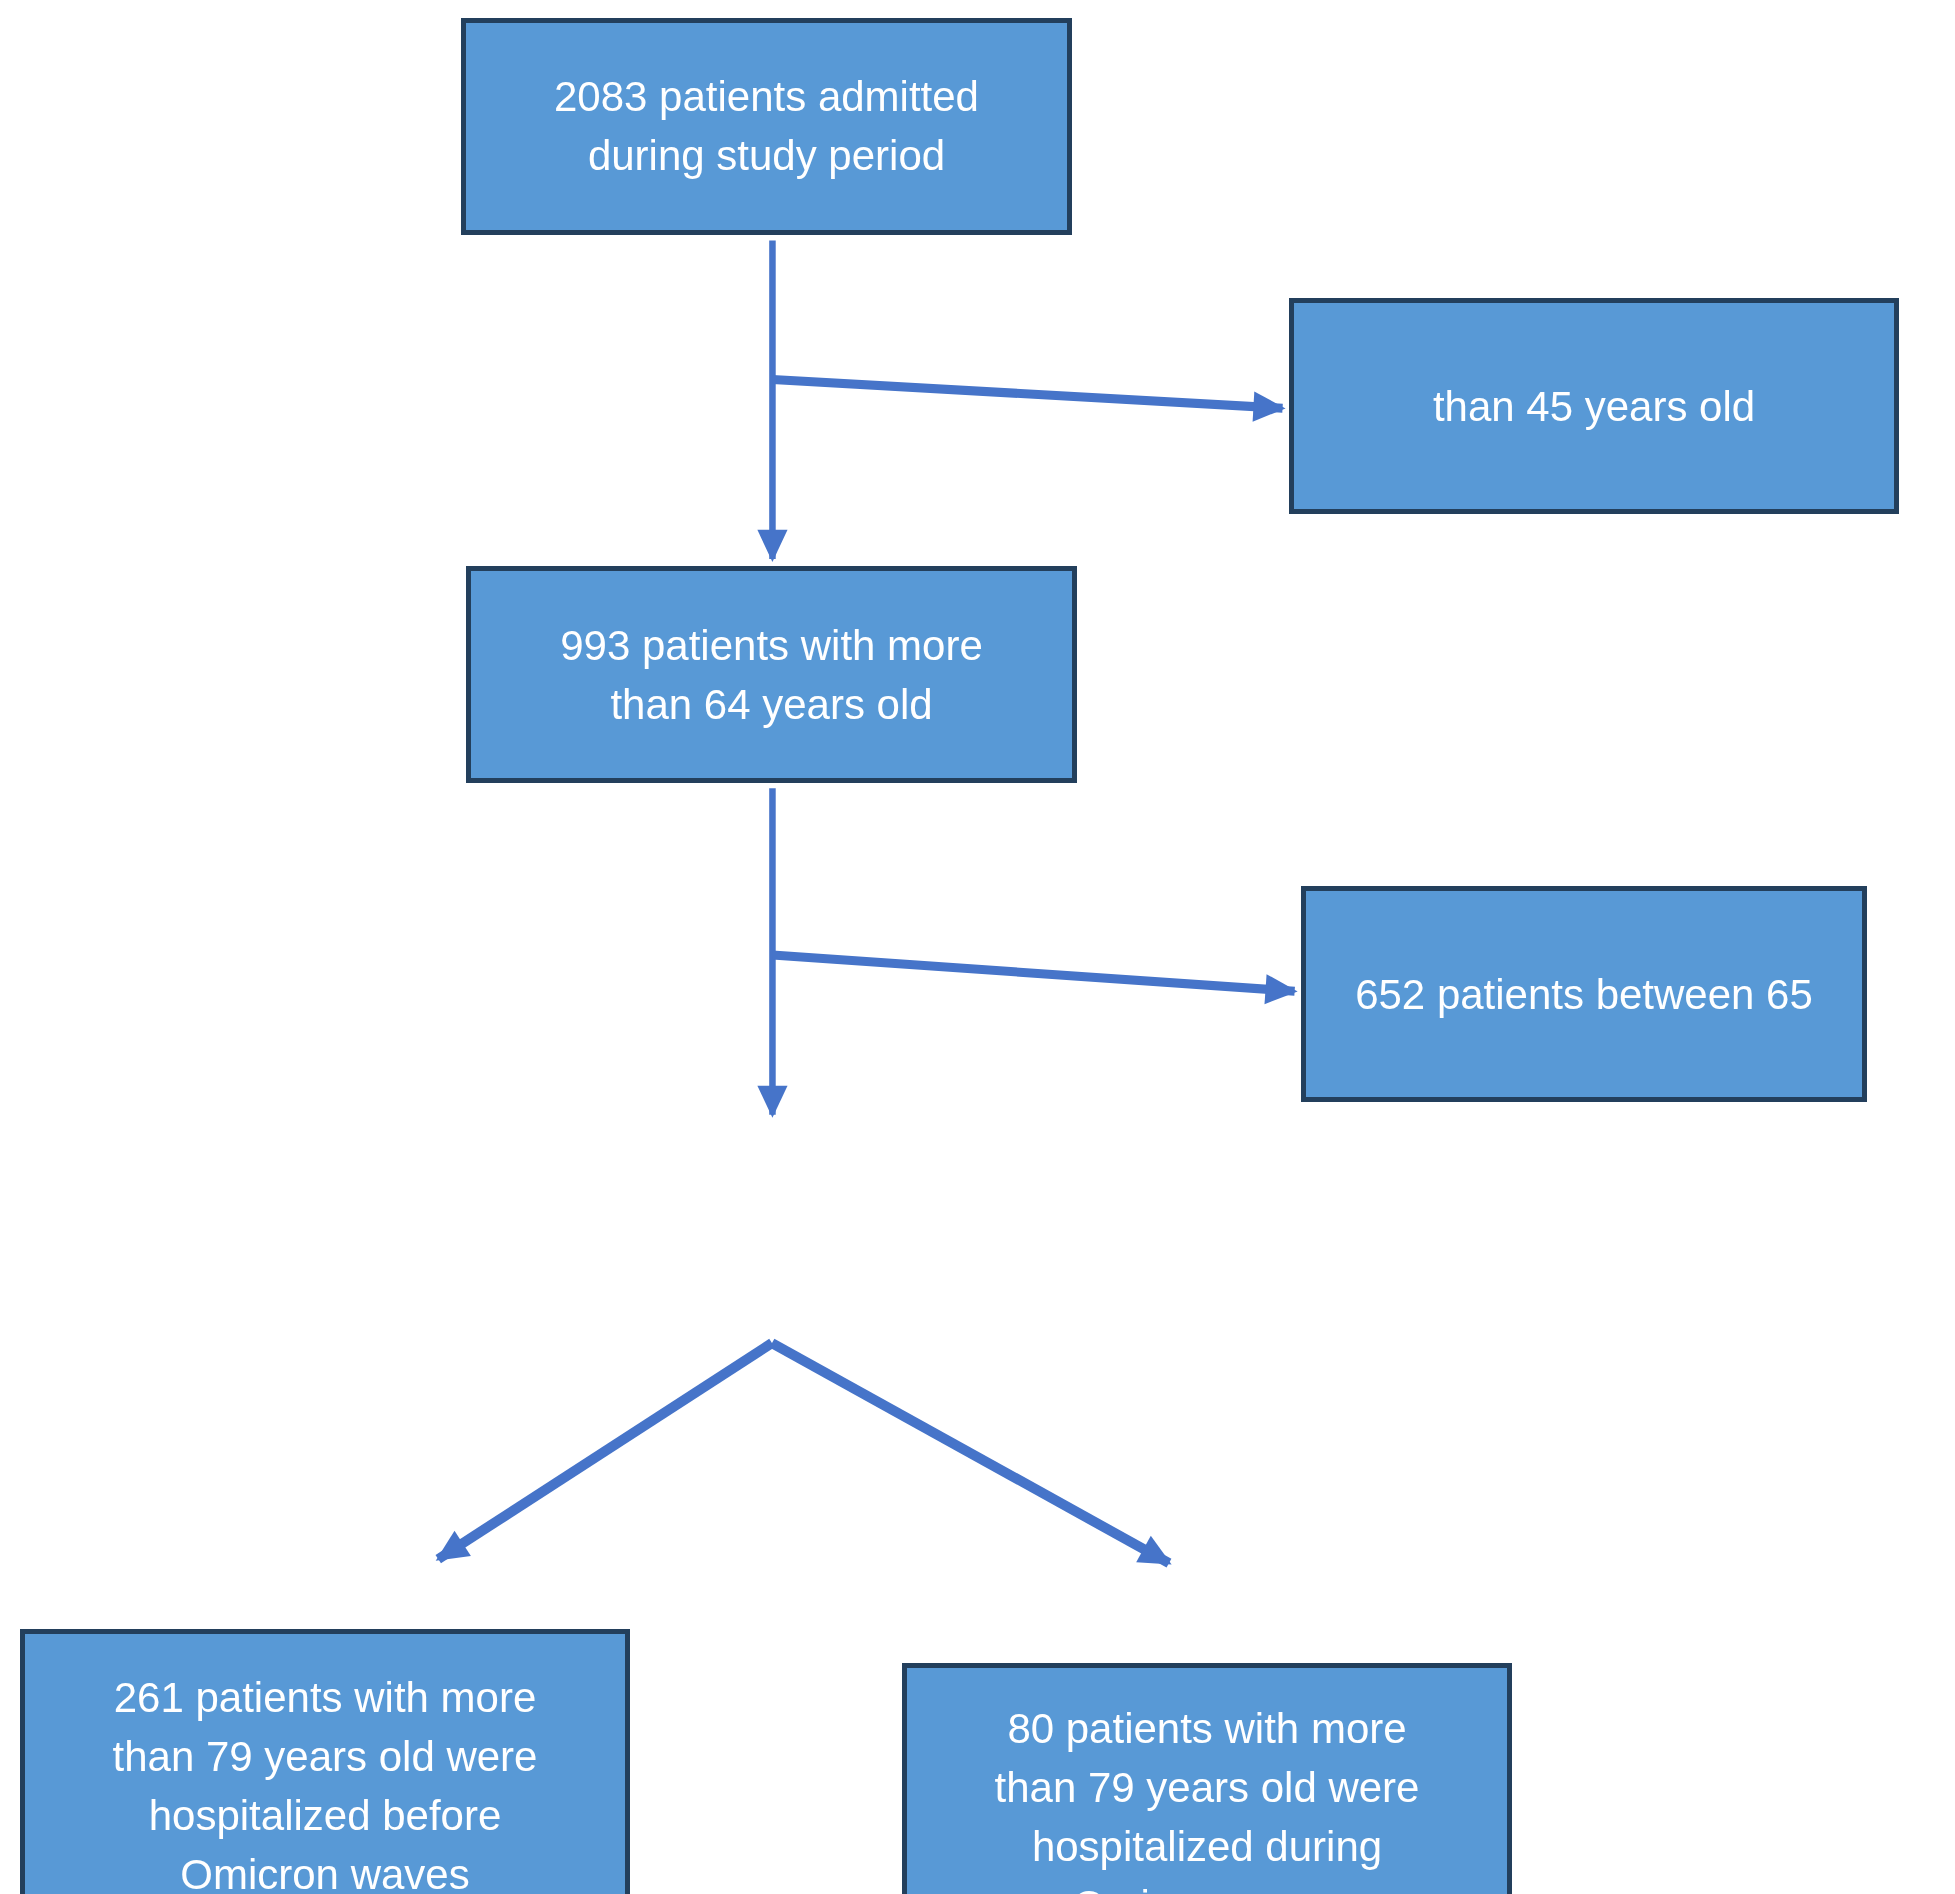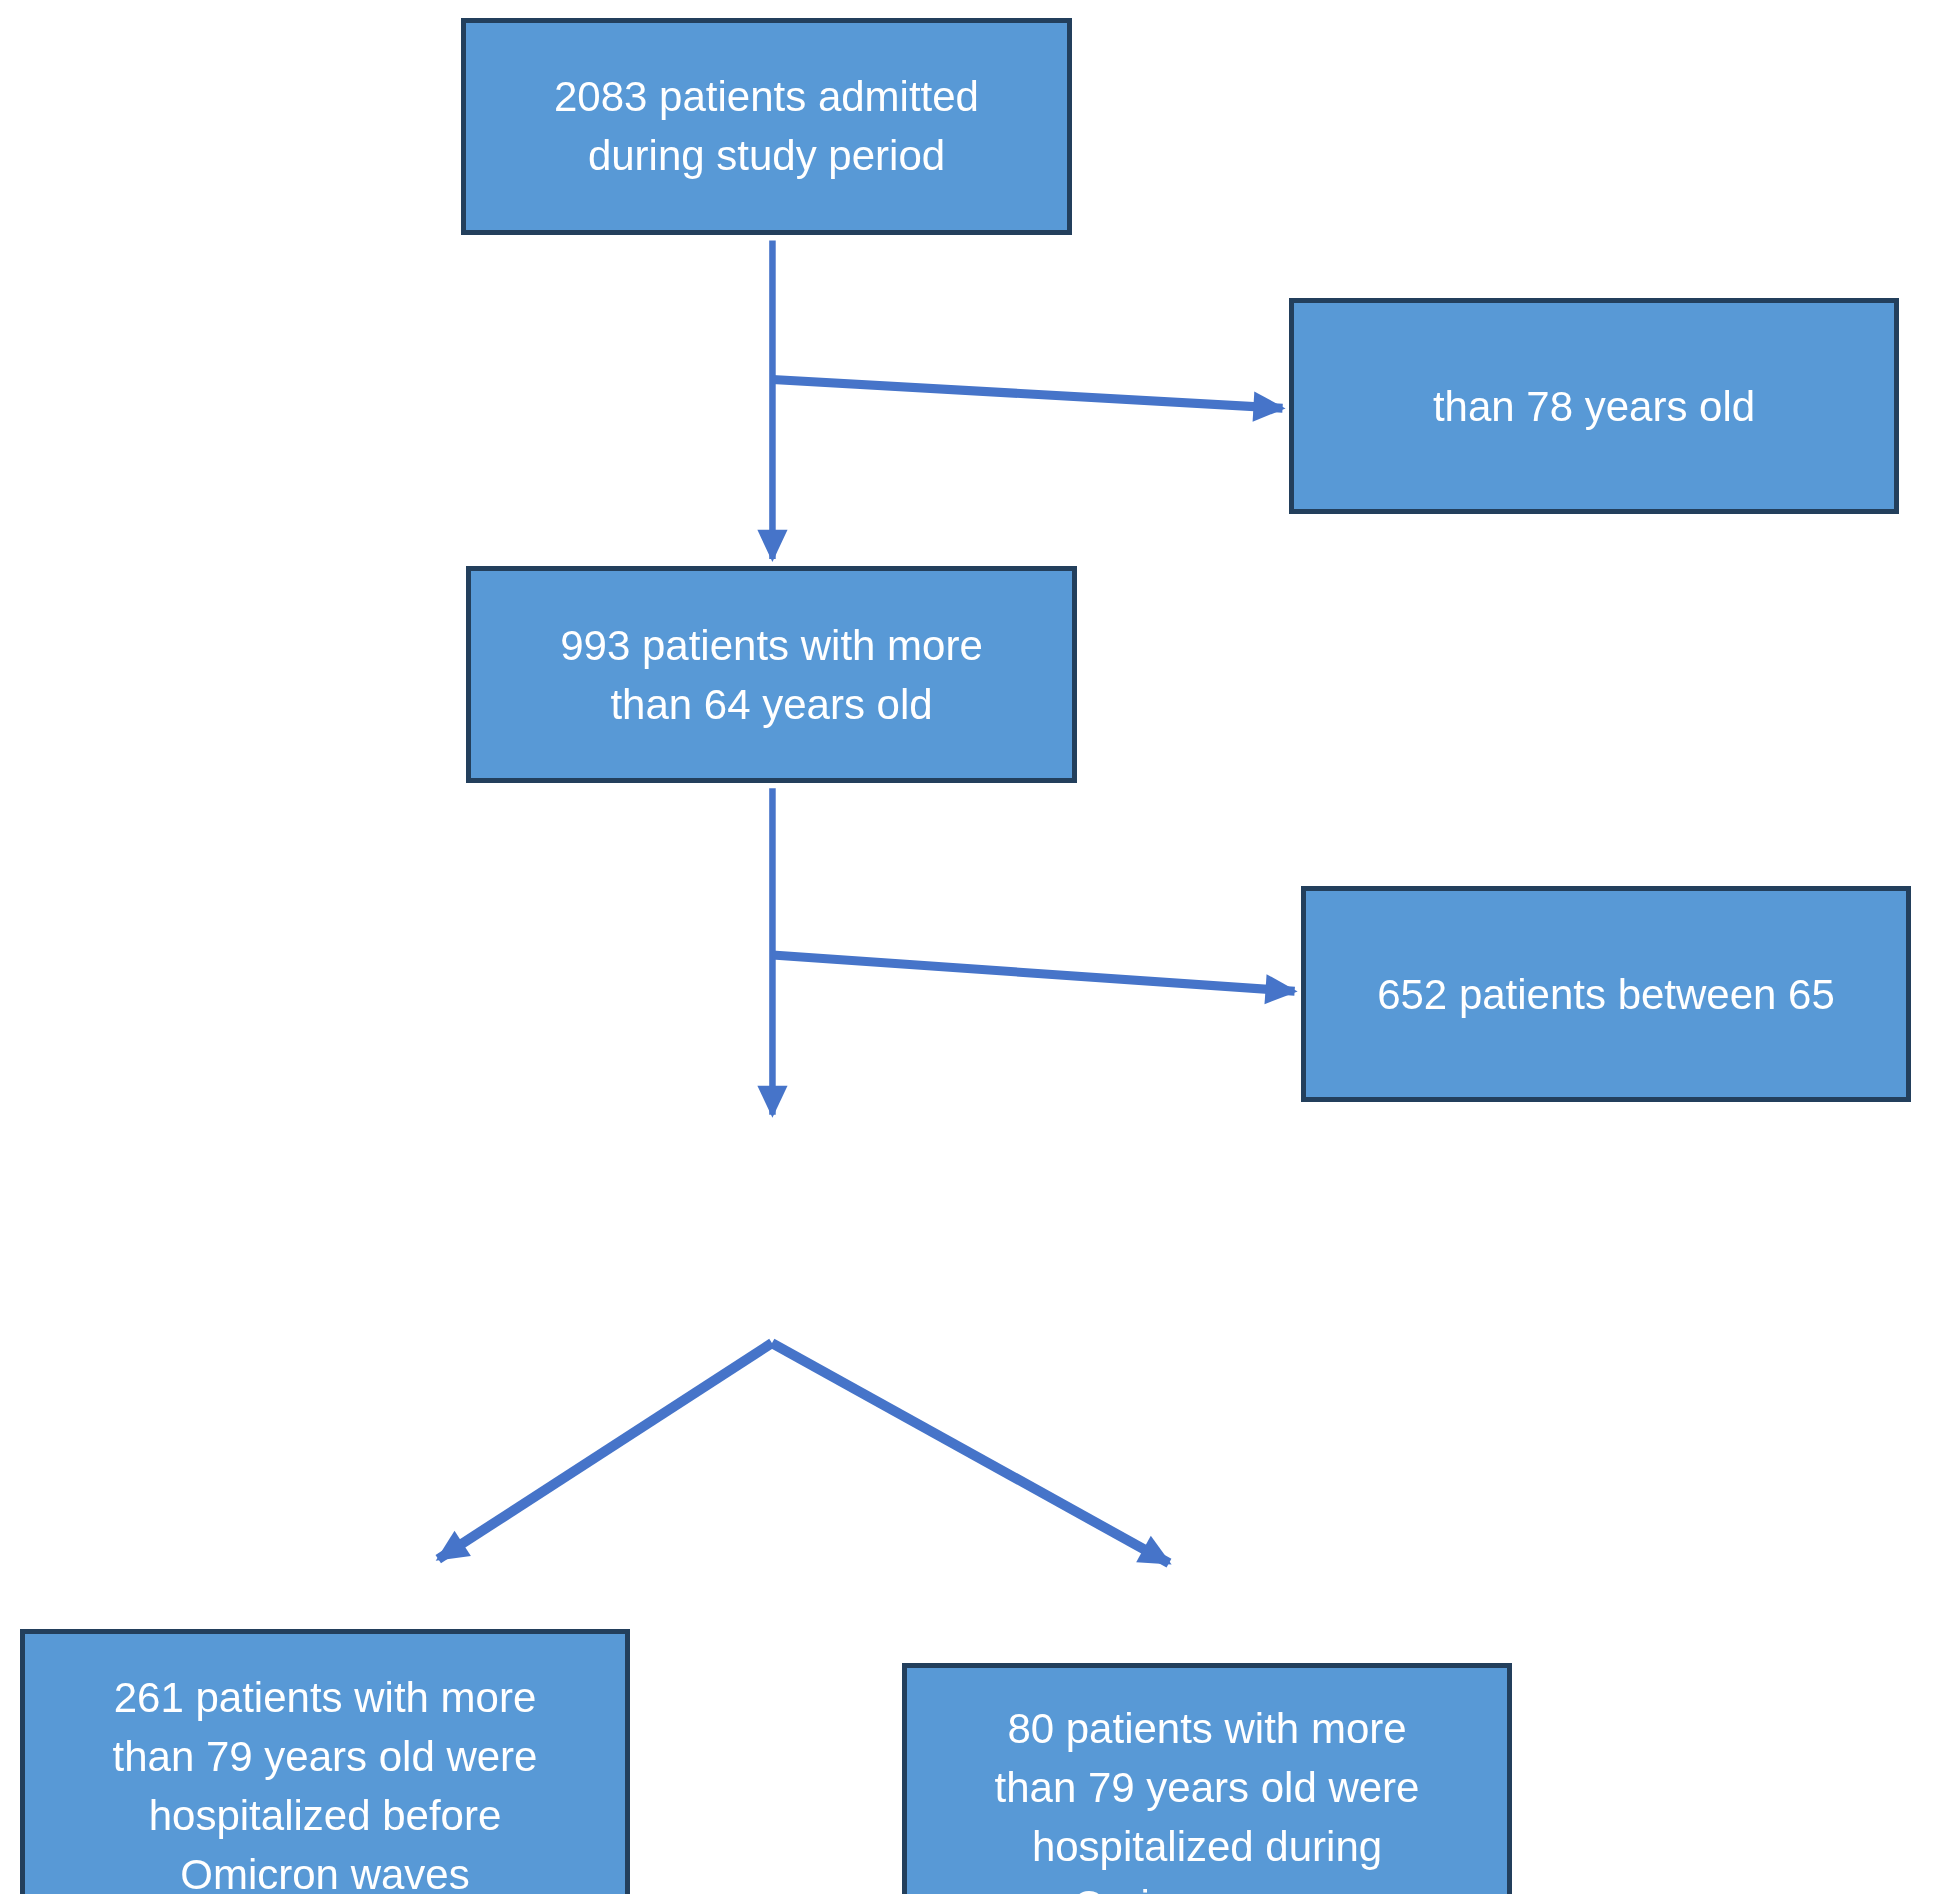--- a/index.html
+++ b/index.html
@@ -63,32 +63,32 @@
 
   <div class="node" style="left:461px; top:17.6px; width:611px; height:217px;align-items:center;">
     <div class="node-text">
       <div>2083 patients admitted</div>
       <div>during study period</div>
     </div>
   </div>
 
   <div class="node" style="left:1289px; top:298px; width:610px; height:216px;">
     <div class="node-text">
-      <div>than 78 years old</div>
+      <div>than 45 years old</div>
     </div>
   </div>
 
   <div class="node" style="left:466px; top:566px; width:611px; height:217px;text-align:center;">
     <div class="node-text">
       <div>993 patients with more</div>
       <div>than 64 years old</div>
     </div>
   </div>
 
-  <div class="node" style="left:1301px; top:886px; width:610px; height:216px;">
+  <div class="node" style="left:1301px; top:886px; width:566px; height:216px;">
     <div class="node-text">
       <div>652 patients between 65</div>
     </div>
   </div>
 
 
   <div class="node" style="left:20px; top:1629px; width:610px; height:313px;">
     <div class="node-text">
       <div>261 patients with more</div>
       <div>than 79 years old were</div>

